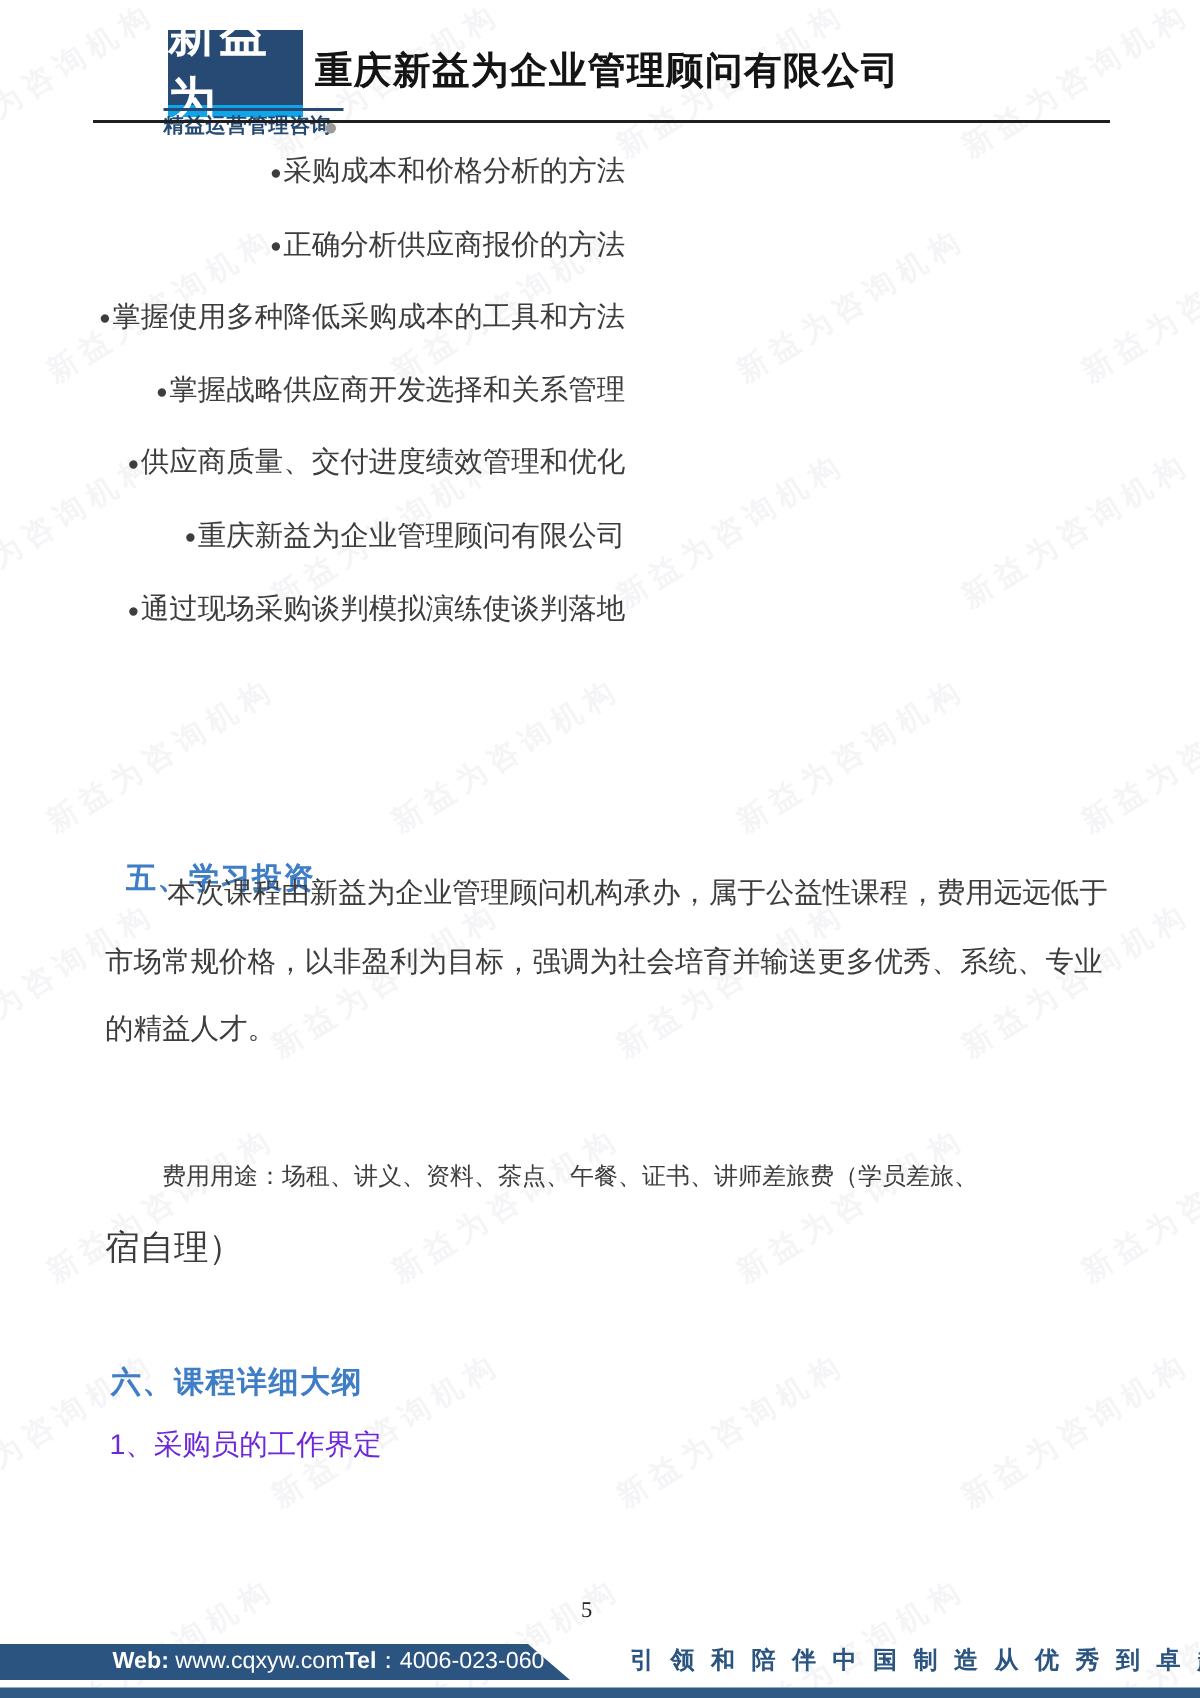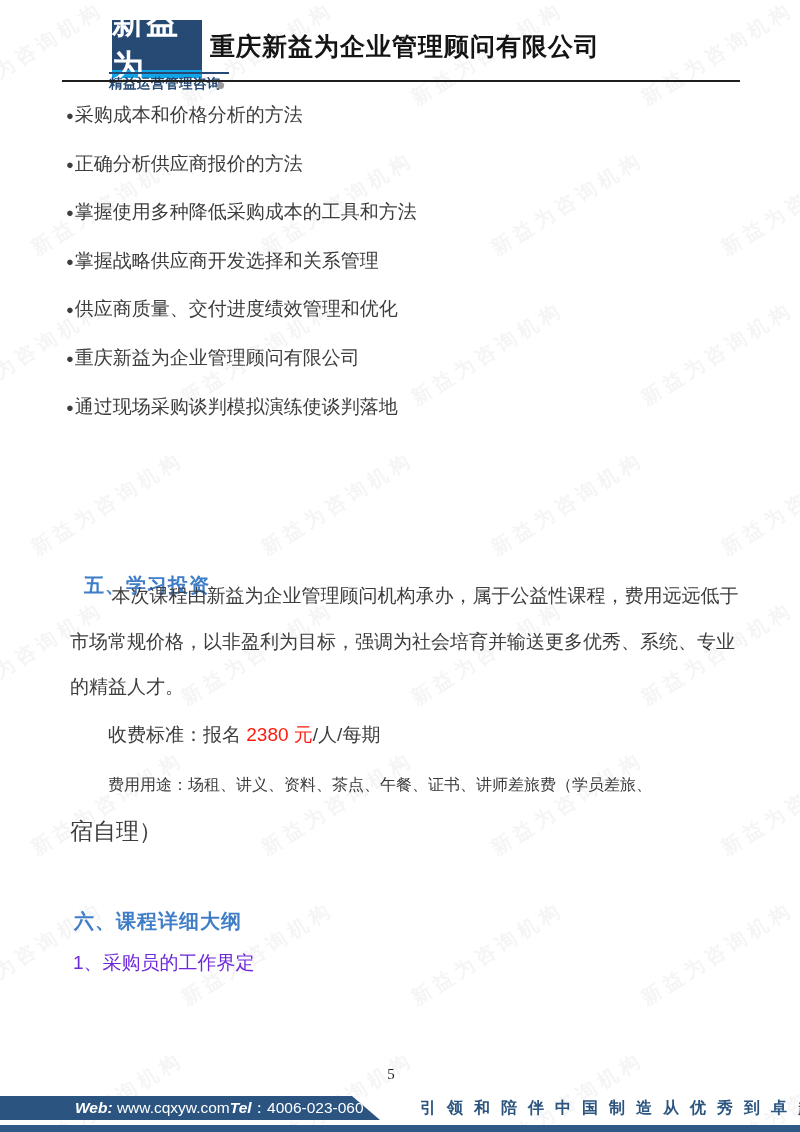--- a/index.html
+++ b/index.html
@@ -25,21 +25,21 @@
     border-top:2px solid #264a73;padding-top:1px;}
   .logo-dot{position:absolute;left:217px;top:82px;width:7px;height:7px;border-radius:50%;background:#9a9a9a;}
   .company{position:absolute;left:200px;top:30px;width:410px;text-align:center;}
   .company-cn{font-size:25px;font-weight:bold;color:#141414;letter-spacing:1px;}
   .company-en{margin-top:4px;font-family:"Liberation Serif","DejaVu Serif",serif;
     font-size:14.5px;color:#8a8a8a;}
   .hr{position:absolute;left:62px;top:80px;width:678px;height:2px;background:#1f1f1f;}
 
   
   .bullets{position:absolute;left:66px;top:91px;margin:0;padding:0;list-style:none;}
-  .bullets li{height:48.6px;line-height:48.6px;font-size:19px;color:#3d3d3d;white-space:nowrap;}
+  .bullets li{height:48.6px;line-height:48.6px;font-size:19px;color:#3d3d3d;white-space:nowrap;text-align:right;}
   .bullet-glyph{font-size:13px;vertical-align:1px;margin-right:1px;}
 
   
   .sec-title{position:absolute;font-size:20px;font-weight:bold;color:#3f7ec7;letter-spacing:1px;white-space:nowrap;}
   .sec5-title{left:84px;top:540px;margin-top:32px;}
   .para{position:absolute;left:70px;top:573px;width:672px;}
   .para .pline{height:45.5px;line-height:45.5px;font-size:19px;color:#3d3d3d;white-space:nowrap;}
   .pline.indent{padding-left:38px;text-align:center;}
   .fee-line{position:absolute;left:108px;top:721px;height:28px;line-height:28px;
     font-size:19px;color:#3d3d3d;white-space:nowrap;}
@@ -51,21 +51,21 @@
   .sec6-title{left:74px;top:908px;}
   .part-title{position:absolute;left:72px;top:952px;font-size:19.5px;font-weight:bold;color:#262626;white-space:nowrap;}
   .outline-item{position:absolute;left:73px;top:950px;font-size:19px;color:#6d28d9;white-space:nowrap;}
 
   
   .page-num{position:absolute;left:0;top:1066px;width:782px;text-align:center;
     font-family:"Liberation Serif","DejaVu Serif",serif;font-size:15px;color:#222;}
   .footer-bar{position:absolute;left:0;top:1096px;width:380px;height:24px;background:#2b5480;
     clip-path:polygon(0 0,352px 0,380px 100%,0 100%);
     color:#fff;font-size:15.5px;line-height:24px;padding-left:75px;box-sizing:border-box;white-space:nowrap;}
-  .footer-bar b{font-weight:bold;font-style:italic;}
+  .footer-bar b{font-weight:bold;}
   .slogan{position:absolute;left:420px;top:1096px;height:24px;line-height:24px;
     color:#2b5580;font-weight:bold;font-size:16px;letter-spacing:11px;white-space:nowrap;}
   .bottom-strip{position:absolute;left:0;top:1125px;width:800px;height:7px;background:#2f5a86;}
 </style>
 </head>
 <body>
 
 <div class="page">
 
   <div class="layer wm-layer" id="wm-layer">
@@ -126,23 +126,20 @@
       <li><span class="bullet-glyph">●</span><span>重庆新益为企业管理顾问有限公司</span></li>
       <li><span class="bullet-glyph">●</span><span>通过现场采购谈判模拟演练使谈判落地</span></li>
     </ul>
 
     <div class="sec-title sec5-title">五、学习投资</div>
     <div class="para">
       <div class="pline indent">本次课程由新益为企业管理顾问机构承办，属于公益性课程，费用远远低于</div>
       <div class="pline">市场常规价格，以非盈利为目标，强调为社会培育并输送更多优秀、系统、专业</div>
       <div class="pline">的精益人才。</div>
     </div>
-    <div class="fee-line">
-      <span>收费标准：报名 </span><span class="fee-price">2380 元</span><span>/人/每期</span>
-    </div>
     <div class="usage1">费用用途：场租、讲义、资料、茶点、午餐、证书、讲师差旅费（学员差旅、</div>
     <div class="usage2">宿自理）</div>
 
     <div class="sec-title sec6-title">六、课程详细大纲</div>
     <div class="outline-item">1、采购员的工作界定</div>
 
     <div class="page-num">5</div>
     <div class="footer-bar">
       <b>Web:</b><span> www.cqxyw.com</span><b>Tel</b><span>：4006-023-060</span>
     </div>

